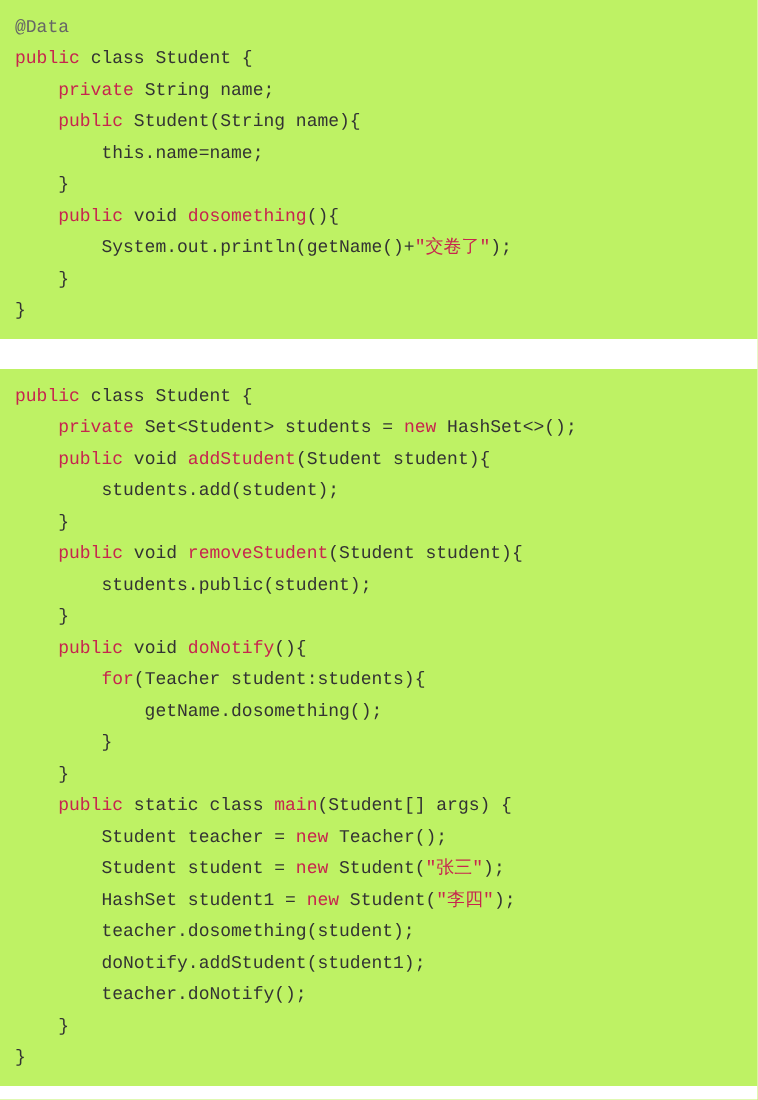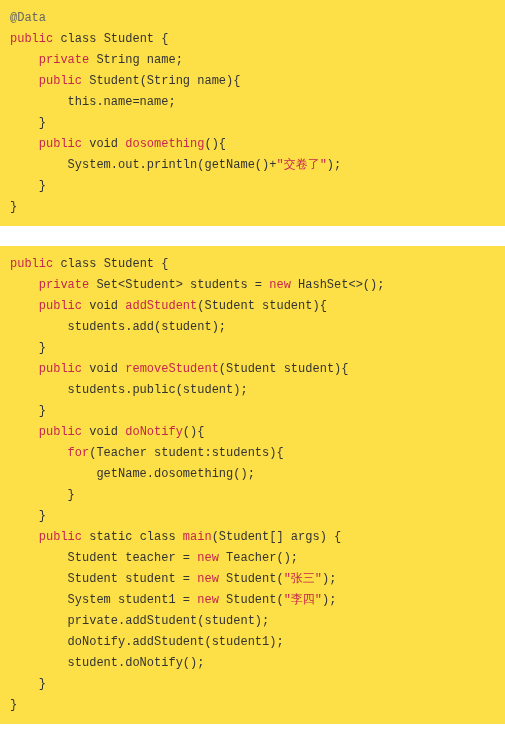--- a/index.html
+++ b/index.html
@@ -5,21 +5,21 @@
   * { margin: 0; padding: 0; box-sizing: border-box; }
   body {
     width: 505px;
     font-family: Consolas, "Courier New", monospace;
     font-size: 12px;
     line-height: 21px;
     background: #ffffff;
     color: #333333;
   }
   .code-block {
-    background: #fde047;
+    background: #bef264;
     padding: 8px 10px;
     white-space: pre;
     overflow: hidden;
   }
   .gap {
     height: 20px;
     background: #ffffff;
   }
   .kw { color: #c7254e; }
   .ann { color: #666666; }
@@ -51,18 +51,18 @@
 <span class="plain">        students.public(student);</span>
 <span class="plain">    }</span>
 <span class="kw">    public</span><span class="plain"> void </span><span class="kw">doNotify</span><span class="plain">(){</span>
 <span class="kw">        for</span><span class="plain">(Teacher student:students){</span>
 <span class="plain">            getName.dosomething();</span>
 <span class="plain">        }</span>
 <span class="plain">    }</span>
 <span class="kw">    public</span><span class="plain"> static class </span><span class="kw">main</span><span class="plain">(Student[] args) {</span>
 <span class="plain">        Student teacher = </span><span class="kw">new</span><span class="plain"> Teacher();</span>
 <span class="plain">        Student student = </span><span class="kw">new</span><span class="plain"> Student(</span><span class="str">"张三"</span><span class="plain">);</span>
-<span class="plain">        System student1 = </span><span class="kw">new</span><span class="plain"> Student(</span><span class="str">"李四"</span><span class="plain">);</span>
-<span class="plain">        private.addStudent(student);</span>
+<span class="plain">        HashSet student1 = </span><span class="kw">new</span><span class="plain"> Student(</span><span class="str">"李四"</span><span class="plain">);</span>
+<span class="plain">        teacher.dosomething(student);</span>
 <span class="plain">        doNotify.addStudent(student1);</span>
-<span class="plain">        student.doNotify();</span>
+<span class="plain">        teacher.doNotify();</span>
 <span class="plain">    }</span>
 <span class="plain">}</span></div>
 
 </body></html>

